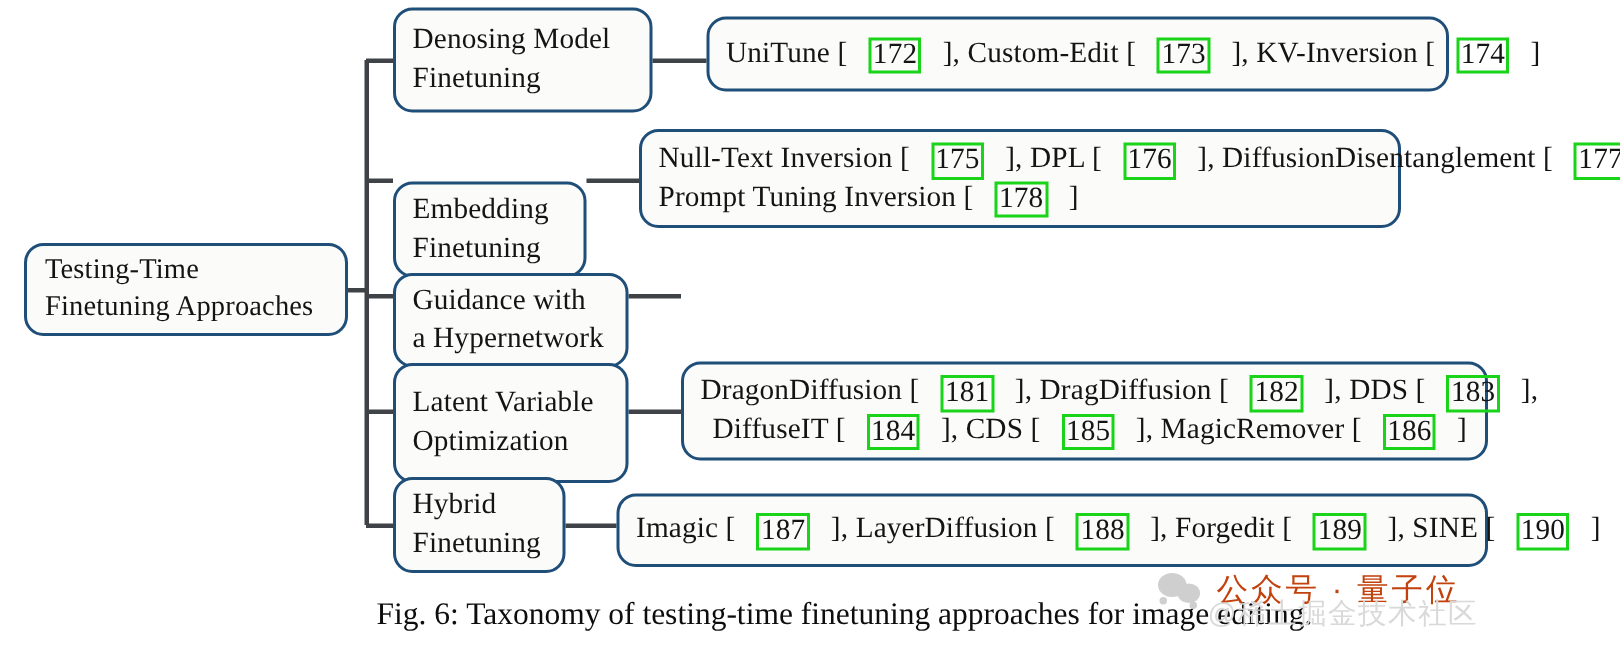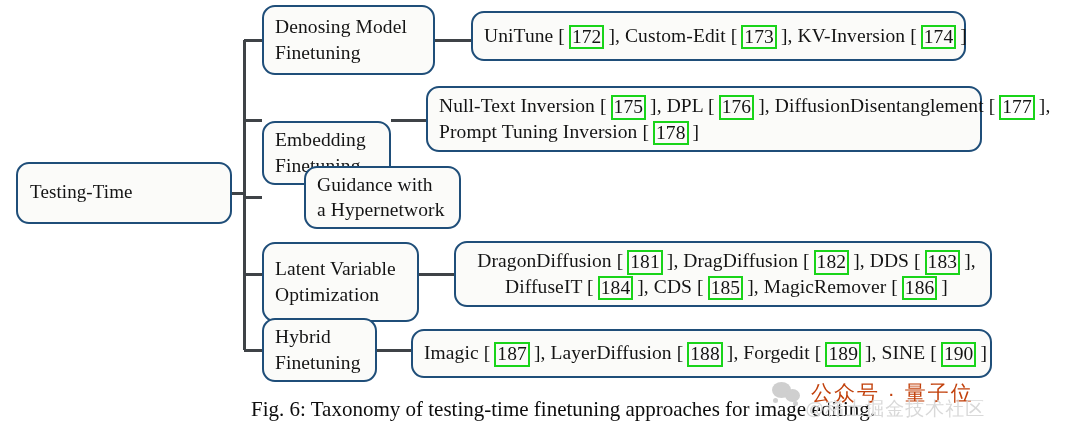--- a/index.html
+++ b/index.html
@@ -53,21 +53,21 @@
     font-size: 19px;
     padding-left: 12px;
   }
 
   
   .cite {
     display: inline-block;
     border: 2px solid #19d419;
     line-height: 1;
     padding: 0px 1px 1px 1px;
-    margin: 0 4px;
+    margin: 0 14px;
     position: relative;
     top: 1px;
   }
 
   
   #caption {
     position: absolute;
     left: 0;
     top: 397px;
     width: 1080px;
@@ -139,35 +139,36 @@
     <div class="line h" style="left: 244px; top: 272.5px; width: 18px;"></div>
     <div class="line h" style="left: 244px; top: 348.5px; width: 18px;"></div>
     <div class="line h" style="left: 435px; top: 38.5px; width: 36px;"></div>
     <div class="line h" style="left: 391px; top: 118.5px; width: 35px;"></div>
     <div class="line h" style="left: 419px; top: 196px; width: 35px;"></div>
     <div class="line h" style="left: 419px; top: 272.5px; width: 35px;"></div>
     <div class="line h" style="left: 377px; top: 348.5px; width: 34px;"></div>
     <div class="node root" style="left: 16px; top: 162px; width: 216px; height: 62px;">
       <span class="txt">
         <span class="ln">Testing-Time</span>
+        <span class="ln">Finetuning Approaches</span>
       </span>
     </div>
     <div class="node category" style="left: 262px; top: 5px; width: 173px; height: 70px;">
       <span class="txt">
         <span class="ln">Denosing Model</span>
         <span class="ln">Finetuning</span>
       </span>
     </div>
     <div class="node category" style="left: 262px; top: 88px; width: 129px; height: 64px; margin-top: 33px;">
       <span class="txt">
         <span class="ln">Embedding</span>
         <span class="ln">Finetuning</span>
       </span>
     </div>
-    <div class="node category" style="left: 262px; top: 166px; width: 157px; height: 63px; margin-left: 42px;">
+    <div class="node category" style="left: 262px; top: 182px; width: 157px; height: 63px;">
       <span class="txt">
         <span class="ln">Guidance with</span>
         <span class="ln">a Hypernetwork</span>
       </span>
     </div>
     <div class="node category" style="left: 262px; top: 242px; width: 157px; height: 80px;">
       <span class="txt">
         <span class="ln">Latent Variable</span>
         <span class="ln">Optimization</span>
       </span>
@@ -176,21 +177,21 @@
       <span class="txt">
         <span class="ln">Hybrid</span>
         <span class="ln">Finetuning</span>
       </span>
     </div>
     <div class="node methods" style="left: 471px; top: 11px; width: 495px; height: 50px;">
       <span class="txt">
         <span class="ln"><span>UniTune [</span><span class="cite">172</span><span>], Custom-Edit [</span><span class="cite">173</span><span>], KV-Inversion [</span><span class="cite">174</span><span>]</span></span>
       </span>
     </div>
-    <div class="node methods" style="left: 426px; top: 86px; width: 556px; height: 66px;">
+    <div class="node methods" style="left: 426px; top: 86px; width: 508px; height: 66px;">
       <span class="txt">
         <span class="ln"><span>Null-Text Inversion [</span><span class="cite">175</span><span>], DPL [</span><span class="cite">176</span><span>], DiffusionDisentanglement [</span><span class="cite">177</span><span>],</span></span>
         <span class="ln"><span>Prompt Tuning Inversion [</span><span class="cite">178</span><span>]</span></span>
       </span>
     </div>
     <div class="node methods" style="left: 454px; top: 241px; width: 538px; height: 66px; text-align: center;">
       <span class="txt">
         <span class="ln"><span>DragonDiffusion [</span><span class="cite">181</span><span>], DragDiffusion [</span><span class="cite">182</span><span>], DDS [</span><span class="cite">183</span><span>],</span></span>
         <span class="ln"><span>DiffuseIT [</span><span class="cite">184</span><span>], CDS [</span><span class="cite">185</span><span>], MagicRemover [</span><span class="cite">186</span><span>]</span></span>
       </span>

